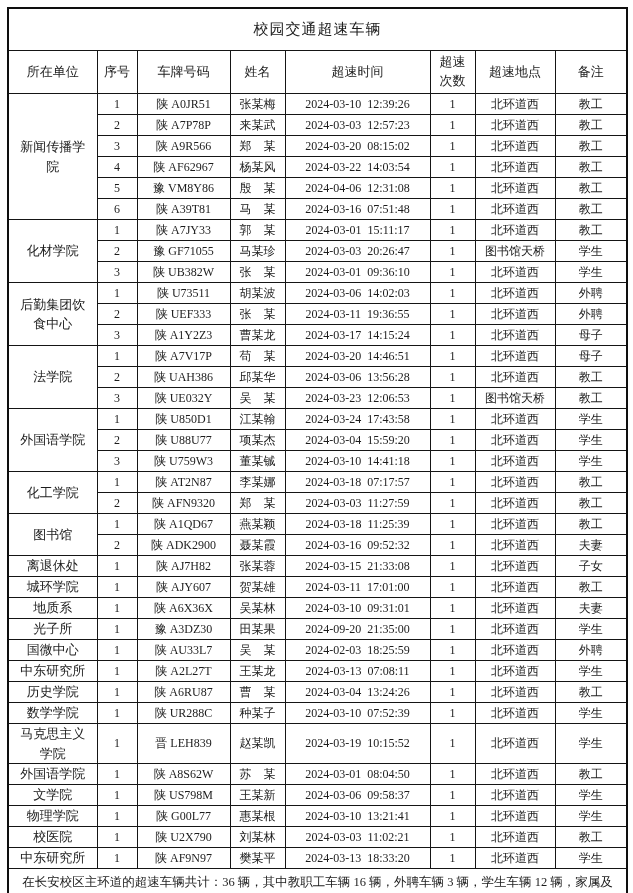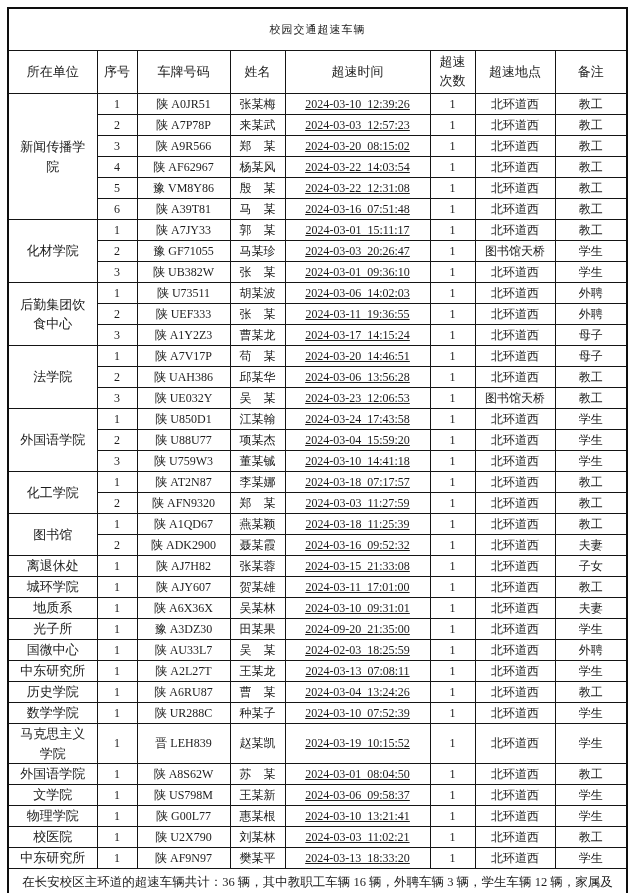--- a/index.html
+++ b/index.html
@@ -19,37 +19,37 @@
   th,td{
     border:1px solid #151515;
     text-align:center;
     vertical-align:middle;
     overflow:hidden;
     font-weight:normal;
   }
   table{border:2px solid #0e0e0e;}
   .title-row th{
     height:39px;
-    font-size:11px;
+    font-size:15px;
     letter-spacing:1px;
   }
   .header-row th{
     height:42px;
     font-size:13px;
     line-height:1.45;
     padding:0 3px;
   }
   tbody td{
     height:20px;
     font-size:12px;
     line-height:1.35;
     padding:0 2px;
   }
   td.c-unit{font-size:13px;line-height:1.5;padding:0 5px;}
-  td.c-time{white-space:pre;text-decoration:underline;}
+  td.c-time{white-space:pre;}
   tfoot td{
     height:44px;
     font-size:12.5px;
     line-height:1.7;
     padding:2px 10px;
     text-align:center;
   }
 </style>
 </head>
 <body>
@@ -115,21 +115,21 @@
         <td>杨某风</td>
         <td class="c-time">2024-03-22  14:03:54</td>
         <td>1</td>
         <td>北环道西</td>
         <td>教工</td>
       </tr>
       <tr>
         <td>5</td>
         <td>豫 VM8Y86</td>
         <td>殷　某</td>
-        <td class="c-time">2024-03-22  12:31:08</td>
+        <td class="c-time">2024-04-06  12:31:08</td>
         <td>1</td>
         <td>北环道西</td>
         <td>教工</td>
       </tr>
       <tr>
         <td>6</td>
         <td>陕 A39T81</td>
         <td>马　某</td>
         <td class="c-time">2024-03-16  07:51:48</td>
         <td>1</td>

